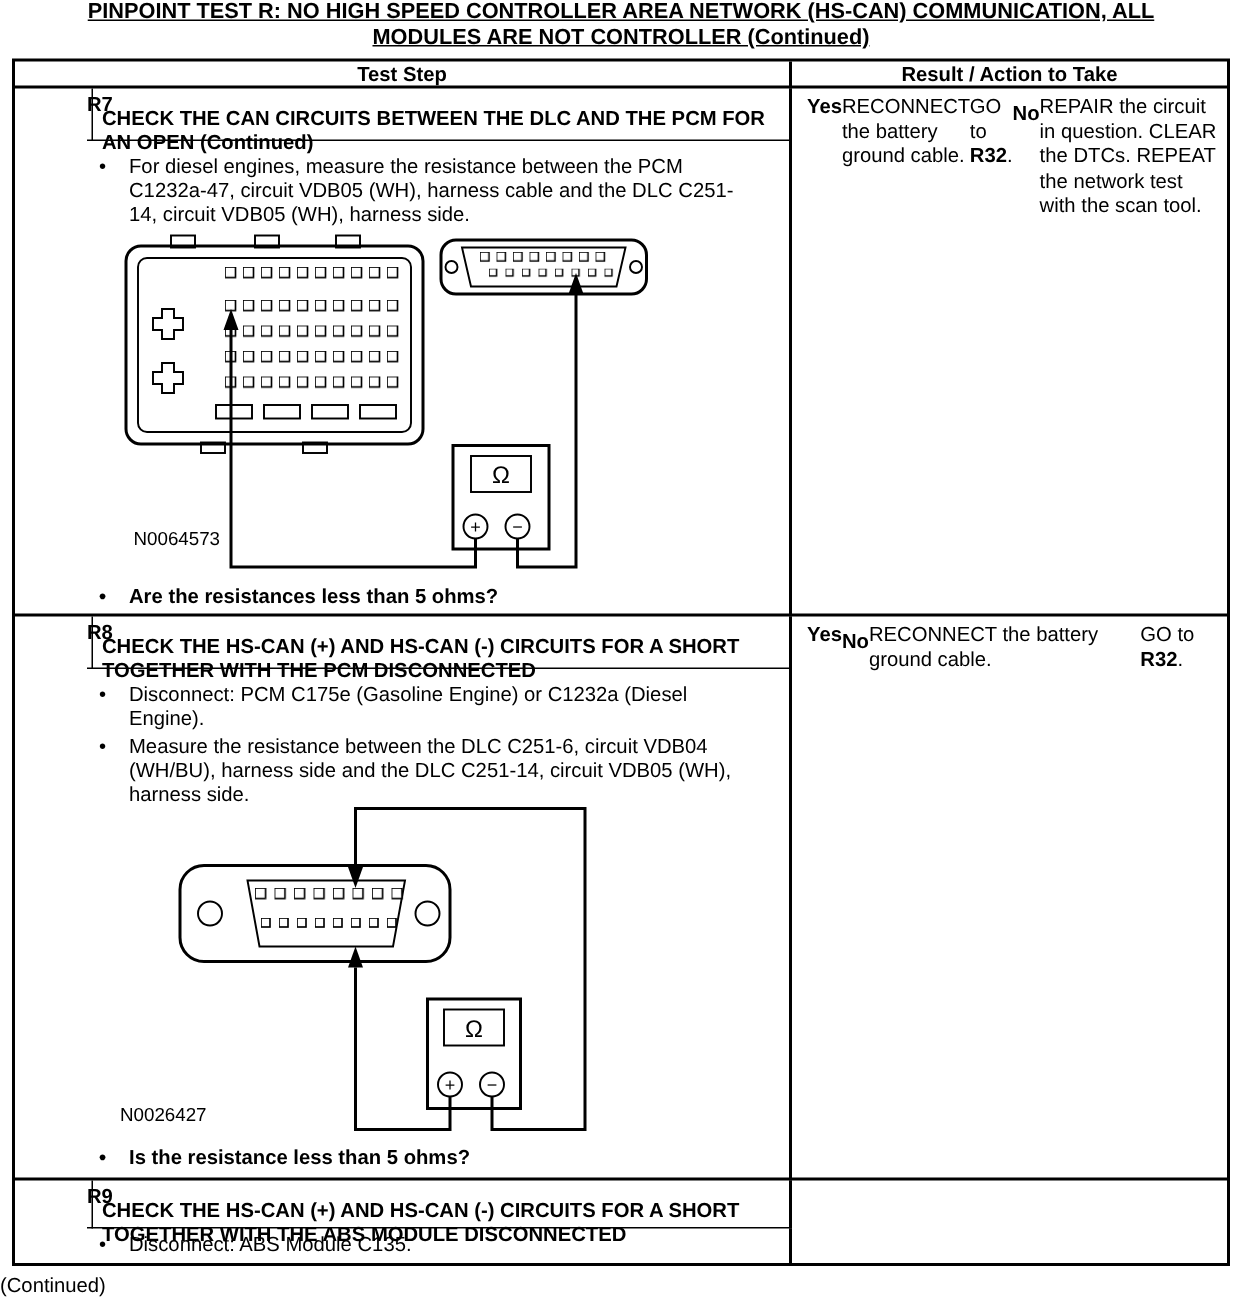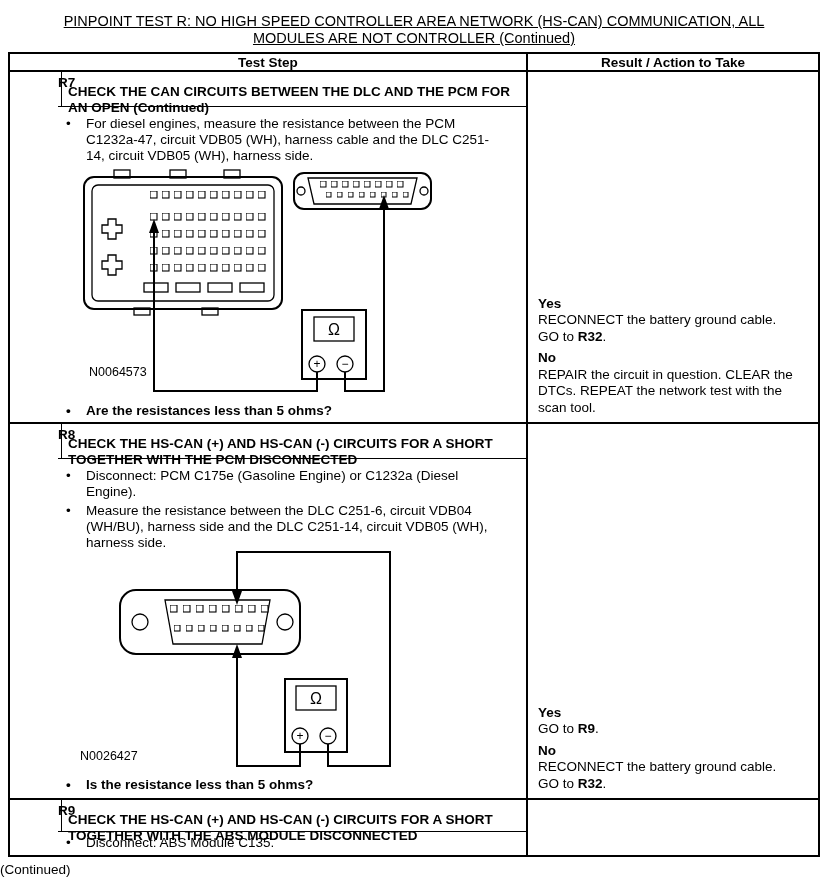--- a/index.html
+++ b/index.html
@@ -2,21 +2,21 @@
 <html><head>
 <meta charset="utf-8">
 <style>
   * { box-sizing: border-box; margin: 0; padding: 0; }
   html, body { background: #fff; }
   body {
     width: 828px; height: 877px;
     font-family: "Liberation Sans", sans-serif;
     color: #000; font-size: 13.5px; position: relative;
   }
-  .title-block { padding-top: 13px; text-align: center; font-weight: normal; font-size: 14.5px; line-height: 17px; }
+  .title-block { padding-top: 0; text-align: center; font-weight: bold; font-size: 14.5px; line-height: 17px; }
   .title-block .u { text-decoration: underline; }
 
   .pp-table {
     margin: 5px 8px 0 8px;
     border: 2px solid #000;
     display: grid;
     grid-template-columns: 52px 466px 290px;
     grid-template-rows: 18px 35px 317px 35px 341px 32px 23px;
     background: #fff;
   }
@@ -42,22 +42,22 @@
   .question .marker { width: 20px; flex: 0 0 20px; }
   .q-r7 { top: 296px; }
   .q-r8 { top: 318px; }
 
   .fig { position: absolute; }
   .fig-r7 { left: 64px; top: 58px; }
   .fig-r8 { left: 60px; top: 86px; }
 
   .result-cell {
     grid-column: 3 / 4;
-    display: flex; flex-direction: column; justify-content: flex-end;
-    padding: 4px 6px 6px 10px; line-height: 16.5px;
+    display: flex; flex-direction: row; justify-content: flex-end;
+    padding: 4px 6px 20px 10px; line-height: 16.5px;
   }
   .res-r7 { grid-row: 2 / 4; }
   .res-r8 { grid-row: 4 / 6; }
   .res-r9 { grid-row: 6 / 8; }
   .res-label { font-weight: bold; }
   .res-gap { margin-top: 5px; }
   .bold { font-weight: bold; }
 
   .footer-note { margin: 5px 19px 0 0; }
 
@@ -173,21 +173,20 @@
       <span class="marker">•</span>
       <span>Are the resistances less than 5 ohms?</span>
     </div>
   </div>
 
   <div class="cell step-cell br1 bb1" style="grid-column:1;grid-row:4;">R8</div>
   <div class="cell title-cell br2 bb1" style="grid-column:2;grid-row:4;">CHECK THE HS-CAN (+) AND HS-CAN (-) CIRCUITS FOR A SHORT TOGETHER WITH THE PCM DISCONNECTED</div>
 
   <div class="cell result-cell res-r8 bb2">
     <div class="res-label">Yes</div>
-    <div><span>GO to </span><span class="bold">R9</span><span>.</span></div>
     <div class="res-label res-gap">No</div>
     <div>RECONNECT the battery ground cable.</div>
     <div><span>GO to </span><span class="bold">R32</span><span>.</span></div>
   </div>
 
   <div class="cell body-cell br2 bb2" style="grid-row:5;">
     <div class="bullets">
       <div class="bullet-row">
         <span class="marker">•</span>
         <span class="btext">Disconnect: PCM C175e (Gasoline Engine) or C1232a (Diesel Engine).</span>

